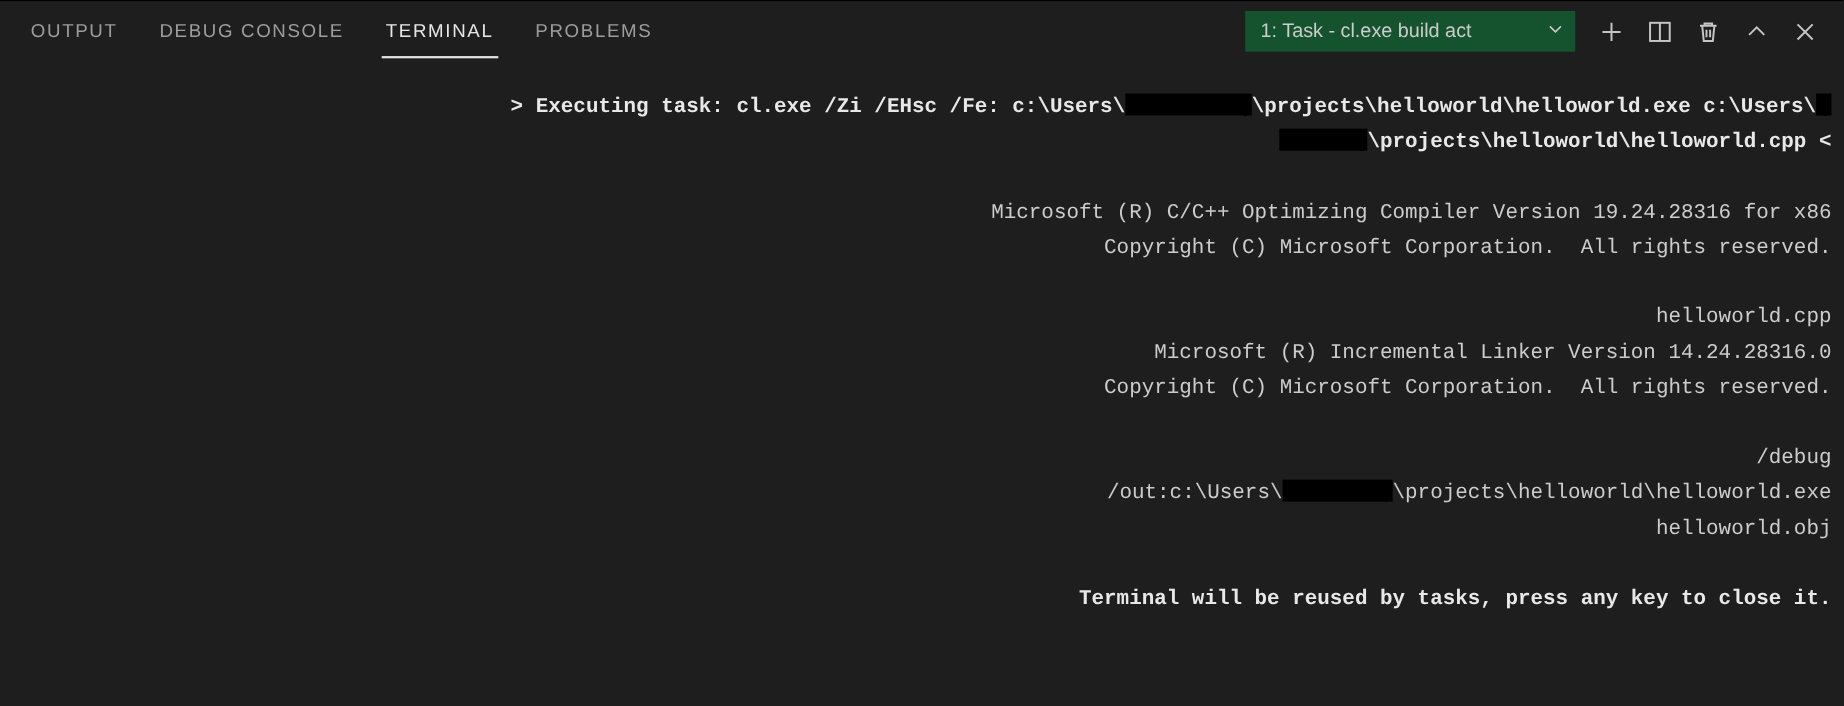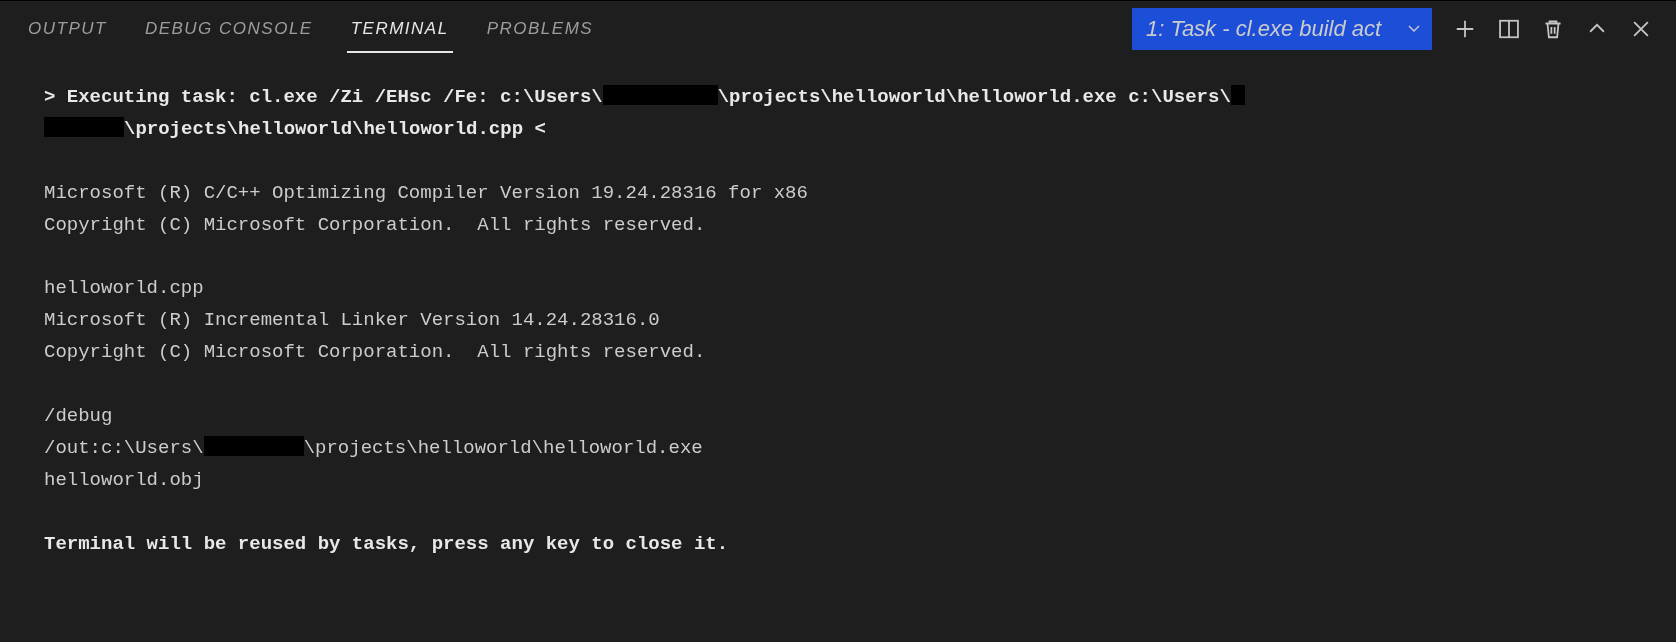--- a/index.html
+++ b/index.html
@@ -16,21 +16,20 @@
       height: 100%;
       display: flex;
       flex-direction: column;
     }
     .panel-header {
       display: flex;
       align-items: center;
       height: 56px;
       padding: 12px 24px;
       border-top: 1px solid #000;
-      font-style: italic;
     }
     .tabs {
       display: flex;
       gap: 30px;
       flex: 0 0 auto;
     }
     .tab {
       font-size: 17px;
       letter-spacing: 1.5px;
       color: #9d9d9d;
@@ -42,51 +41,52 @@
       color: #e7e7e7;
       border-bottom: 2px solid #e7e7e7;
     }
     .spacer { flex: 1; }
     .right-controls {
       display: flex;
       align-items: center;
       gap: 22px;
     }
     .terminal-dropdown {
-      background: #1d4ed8;
+      background: #14532d;
       color: #cccccc;
-      font-size: 22px;
+      font-size: 18px;
       padding: 8px 10px 8px 14px;
       display: flex;
       align-items: flex-end;
       gap: 8px;
       cursor: pointer;
       min-width: 300px;
       justify-content: space-between;
     }
     .icon-btn {
       width: 22px;
       height: 22px;
       display: flex;
       align-items: center;
       justify-content: center;
       color: #c5c5c5;
       cursor: pointer;
     }
     .icon-btn svg { width: 22px; height: 22px; }
     .terminal-body {
       flex: 1;
-      padding: 26px 44px;
+      padding: 26px 11px;
       font-family: "Consolas", "Courier New", monospace;
       font-size: 19px;
       line-height: 1.68;
       color: #cccccc;
       overflow: auto;
       white-space: pre-wrap;
       word-break: break-all;
+      text-align: right;
     }
     .bold { font-weight: bold; color: #e8e8e8; }
     .redact {
       background: #000;
       color: #000;
       display: inline-block;
       user-select: none;
     }
     .redact.w1 { width: 115px; height: 20px; vertical-align: -3px; }
     .redact.w2 { width: 14px; height: 20px; vertical-align: -3px;}

